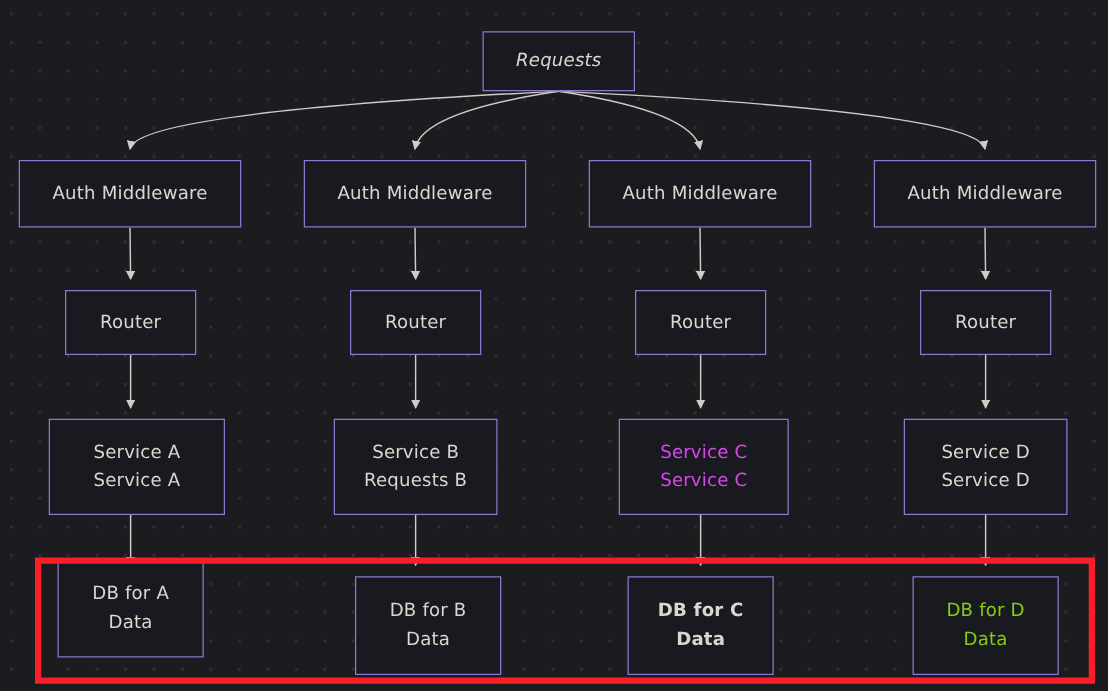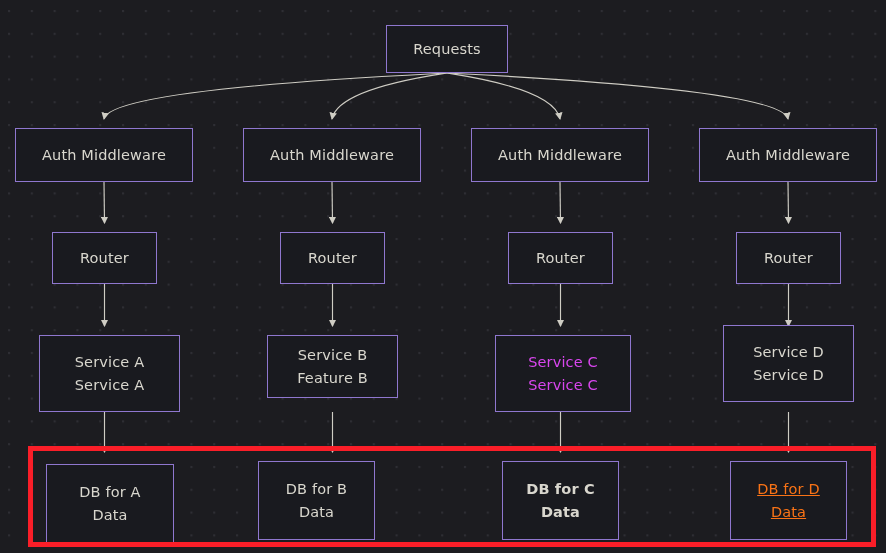--- a/index.html
+++ b/index.html
@@ -75,21 +75,21 @@
       <path d="M 332.5 284 L 332.5 326" fill="none" stroke="#cfcdc4" stroke-width="1.15" marker-end="url(#arrow)"></path>
       <path d="M 560.5 284 L 560.5 326" fill="none" stroke="#cfcdc4" stroke-width="1.15" marker-end="url(#arrow)"></path>
       <path d="M 788.5 284 L 788.5 326" fill="none" stroke="#cfcdc4" stroke-width="1.15" marker-end="url(#arrow)"></path>
       <path d="M 104.5 412 L 104.5 452" fill="none" stroke="#cfcdc4" stroke-width="1.15" marker-end="url(#arrow)"></path>
       <path d="M 332.5 412 L 332.5 452" fill="none" stroke="#cfcdc4" stroke-width="1.15" marker-end="url(#arrow)"></path>
       <path d="M 560.5 412 L 560.5 452" fill="none" stroke="#cfcdc4" stroke-width="1.15" marker-end="url(#arrow)"></path>
       <path d="M 788.5 412 L 788.5 452" fill="none" stroke="#cfcdc4" stroke-width="1.15" marker-end="url(#arrow)"></path>
     </svg>
 
   <div id="node-layer">
-      <div class="node" style="left: 386px; top: 25px; width: 122px; height: 48px; border-color: rgb(143, 119, 207); background: rgb(25, 26, 31); color: rgb(217, 215, 206);">
+      <div class="node" style="left: 386px; top: 25px; width: 122px; height: 48px; border-color: rgb(143, 119, 207); background: rgb(25, 26, 31); color: rgb(217, 215, 206); font-style: italic;">
         <span>Requests</span>
       </div>
       <div class="node" style="left: 15px; top: 128px; width: 178px; height: 54px; border-color: rgb(143, 119, 207); background: rgb(25, 26, 31); color: rgb(217, 215, 206);">
         <span>Auth Middleware</span>
       </div>
       <div class="node" style="left: 243px; top: 128px; width: 178px; height: 54px; border-color: rgb(143, 119, 207); background: rgb(25, 26, 31); color: rgb(217, 215, 206);">
         <span>Auth Middleware</span>
       </div>
       <div class="node" style="left: 471px; top: 128px; width: 178px; height: 54px; border-color: rgb(143, 119, 207); background: rgb(25, 26, 31); color: rgb(217, 215, 206);">
         <span>Auth Middleware</span>
@@ -106,45 +106,45 @@
       <div class="node" style="left: 508px; top: 232px; width: 105px; height: 52px; border-color: rgb(143, 119, 207); background: rgb(25, 26, 31); color: rgb(217, 215, 206);">
         <span>Router</span>
       </div>
       <div class="node" style="left: 736px; top: 232px; width: 105px; height: 52px; border-color: rgb(143, 119, 207); background: rgb(25, 26, 31); color: rgb(217, 215, 206);">
         <span>Router</span>
       </div>
       <div class="node" style="left: 39px; top: 335px; width: 141px; height: 77px; border-color: rgb(143, 119, 207); background: rgb(25, 26, 31); color: rgb(217, 215, 206);">
         <span>Service A</span>
         <span class="line2">Service A</span>
       </div>
-      <div class="node" style="left: 267px; top: 335px; width: 131px; height: 63px; border-color: rgb(143, 119, 207); background: rgb(25, 26, 31); color: rgb(217, 215, 206);">
+      <div class="node" style="left: 267px; top: 335px; width: 131px; height: 77px; border-color: rgb(143, 119, 207); background: rgb(25, 26, 31); color: rgb(217, 215, 206);">
         <span>Service B</span>
-        <span class="line2">Feature B</span>
+        <span class="line2">Requests B</span>
       </div>
       <div class="node" style="left: 495px; top: 335px; width: 136px; height: 77px; border-color: rgb(143, 119, 207); background: rgb(25, 26, 31); color: #d946ef;">
         <span>Service C</span>
         <span class="line2">Service C</span>
       </div>
-      <div class="node" style="left: 723px; top: 325px; width: 131px; height: 77px; border-color: rgb(143, 119, 207); background: rgb(25, 26, 31); color: rgb(217, 215, 206);">
+      <div class="node" style="left: 723px; top: 335px; width: 131px; height: 77px; border-color: rgb(143, 119, 207); background: rgb(25, 26, 31); color: rgb(217, 215, 206);">
         <span>Service D</span>
         <span class="line2">Service D</span>
       </div>
-      <div class="node" style="left: 46px; top: 464px; width: 128px; height: 79px; border-color: rgb(143, 119, 207); background: rgb(25, 26, 31); color: rgb(217, 215, 206); text-align: center;">
+      <div class="node" style="left: 46px; top: 447px; width: 117px; height: 79px; border-color: rgb(143, 119, 207); background: rgb(25, 26, 31); color: rgb(217, 215, 206); text-align: center;">
         <span>DB for A</span>
         <span class="line2">Data</span>
       </div>
-      <div class="node" style="left: 258px; top: 461px; width: 117px; height: 79px; border-color: rgb(143, 119, 207); background: rgb(25, 26, 31); color: rgb(217, 215, 206);">
+      <div class="node" style="left: 284px; top: 461px; width: 117px; height: 79px; border-color: rgb(143, 119, 207); background: rgb(25, 26, 31); color: rgb(217, 215, 206);">
         <span>DB for B</span>
         <span class="line2">Data</span>
       </div>
       <div class="node" style="left: 502px; top: 461px; width: 117px; height: 79px; border-color: rgb(143, 119, 207); background: rgb(25, 26, 31); color: rgb(217, 215, 206); font-weight: bold;">
         <span>DB for C</span>
         <span class="line2">Data</span>
       </div>
-      <div class="node" style="left: 730px; top: 461px; width: 117px; height: 79px; border-color: rgb(143, 119, 207); background: rgb(25, 26, 31); color: #f97316; text-decoration: underline;">
+      <div class="node" style="left: 730px; top: 461px; width: 117px; height: 79px; border-color: rgb(143, 119, 207); background: rgb(25, 26, 31); color: #84cc16;">
         <span>DB for D</span>
         <span class="line2">Data</span>
       </div>
     </div>
   <div id="annotation-layer">
       <div class="highlight-rect" style="left: 28px; top: 446px; width: 848px; height: 101px; border-color: rgb(250, 30, 40);"></div>
     </div>
 
 </div>
 

